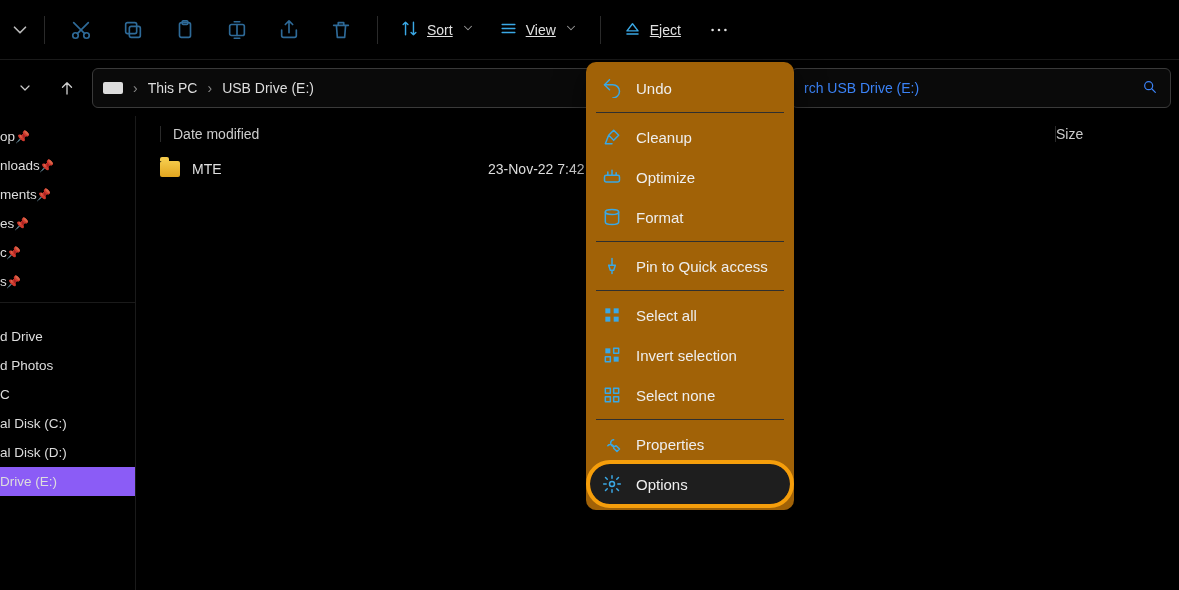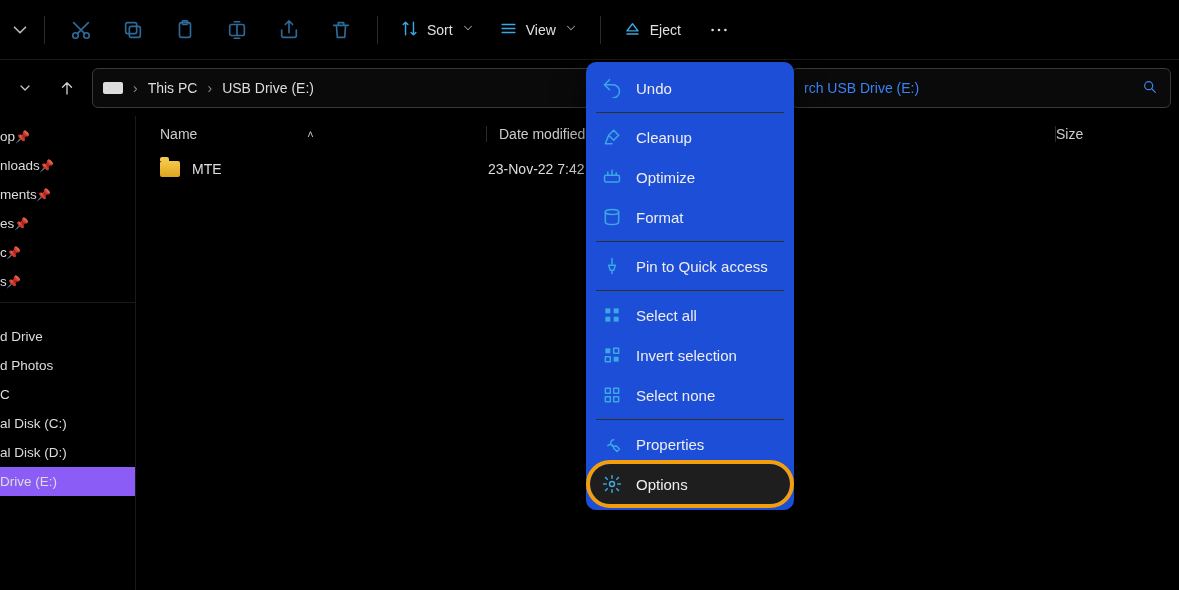--- a/index.html
+++ b/index.html
@@ -35,21 +35,21 @@
   .tb-icon {
     width: 48px; height: 48px;
     display: flex; align-items: center; justify-content: center;
     color: #2E6A98;
     border-radius: 6px;
   }
   .tb-icon svg, .tb-drop svg { width: 22px; height: 22px; }
   .tb-labeled {
     height: 48px; padding: 0 10px;
     display: flex; align-items: center; gap: 8px;
-    color: #e0e0e0; border-radius: 6px;
+    color: #e0e0e0; border-radius: 6px; text-decoration: underline;
   }
   .chev { color: #999; }
   
   .nav-row {
     height: 56px;
     display: flex; align-items: center;
     padding: 0 8px;
     gap: 8px;
   }
   .nav-btn {
@@ -128,21 +128,21 @@
     content:""; position:absolute; top:-4px; left:0;
     width:9px; height:4px; background:#f4c949;
     border-radius: 2px 2px 0 0;
   }
   .sort-caret { color:#ccc; font-size:11px;}
   
   .menu {
     position: absolute;
     left: 586px; top: 62px;
     width: 208px;
-    background: #1d4ed8;
+    background: #a16207;
     border-radius: 10px;
     box-shadow: 0 10px 30px rgba(0,0,0,.6);
     padding: 6px 4px;
     z-index: 20;
   }
   .menu-item {
     height: 40px;
     display:flex; align-items:center; gap:14px;
     padding: 0 12px;
     border-radius:6px;
@@ -315,24 +315,20 @@
     <div class="side-item">
         <span>al Disk (D:)</span>
       </div>
     <div class="side-item selected">
         <span>Drive (E:)</span>
       </div>
   </div>
 
   <div class="content">
     <div class="col-header">
-      <div class="col-name">
-        <span>Name</span>
-        <span class="sort-caret">˄</span>
-      </div>
       <div class="col-mod">Date modified</div>
       <div style="flex:1"></div>
       <div class="col-size">Size</div>
       <div class="col-spacer"></div>
     </div>
     <div class="row">
       <div class="c-name">
         <span class="folder-icon"></span>
         <span>MTE</span>
       </div>

